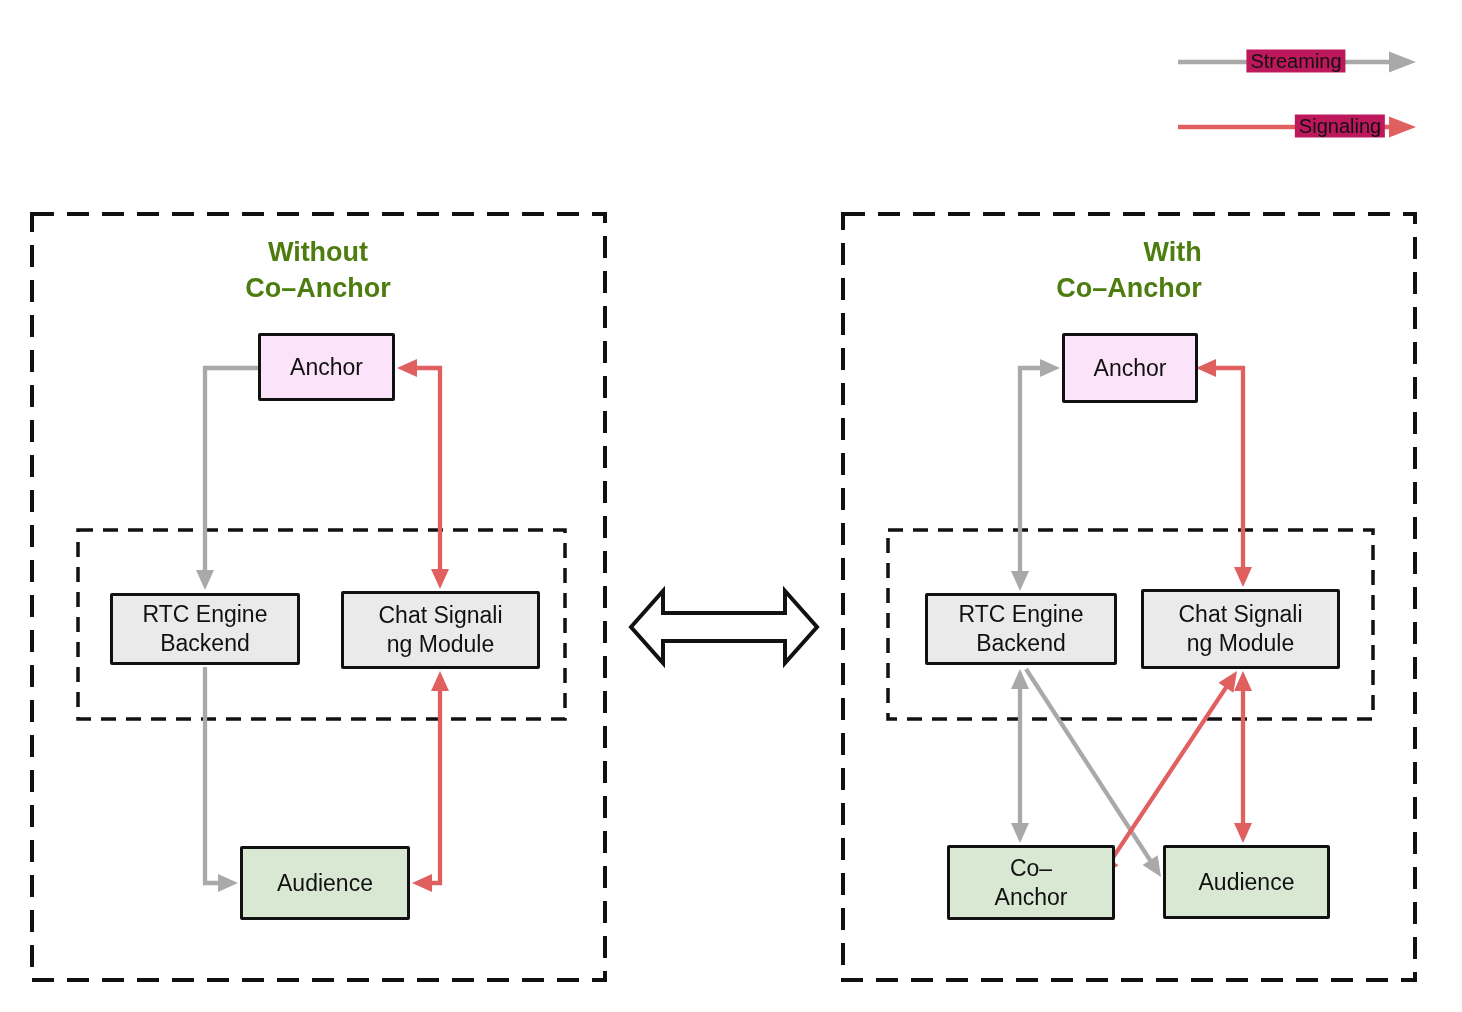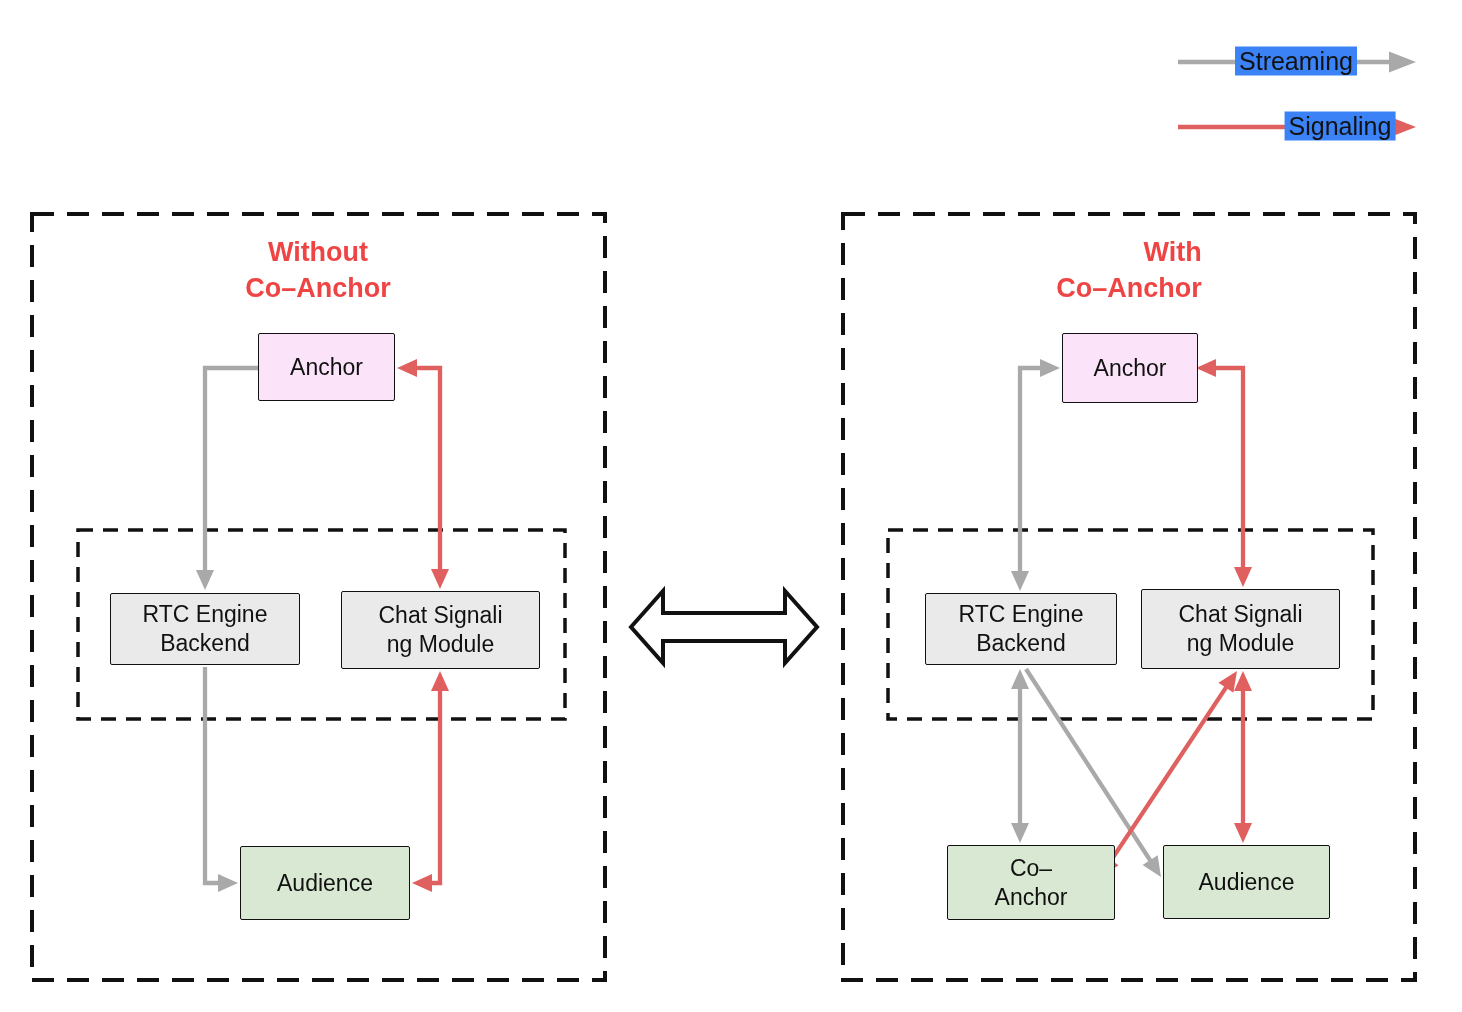--- a/index.html
+++ b/index.html
@@ -1,26 +1,26 @@
 <!DOCTYPE html>
 <html><head>
 <meta charset="utf-8">
 <style>
   html,body{margin:0;padding:0;background:#ffffff;}
   body{font-family:"Liberation Sans","DejaVu Sans",sans-serif;}
   .stage{position:relative;width:1462px;height:1012px;background:#ffffff;overflow:hidden;}
   #edge-layer{position:absolute;left:0;top:0;width:1462px;height:1012px;}
   #node-layer{position:absolute;left:0;top:0;width:1462px;height:1012px;pointer-events:none;}
   .node{position:absolute;display:flex;align-items:center;justify-content:center;
-        border:1px solid #6d28d9;border-radius:2px;box-sizing:border-box;
+        border:3px solid #6d28d9;border-radius:2px;box-sizing:border-box;
         font-size:23px;line-height:29px;color:#111;text-align:center;white-space:pre-line;}
   .panel-title{position:absolute;transform:translateX(-50%);font-size:27px;line-height:36px;
-        font-weight:bold;color:#ef4444;text-align:center;white-space:pre-line;}
-  .legend-label{position:absolute;transform:translate(-50%,-50%);font-size:25px;color:#111;
-        background:#3b82f6;padding:0 4px;white-space:nowrap;}
+        font-weight:bold;color:#4d7c0f;text-align:center;white-space:pre-line;}
+  .legend-label{position:absolute;transform:translate(-50%,-50%);font-size:20px;color:#111;
+        background:#be185d;padding:0 4px;white-space:nowrap;}
 </style>
 </head>
 <body>
 
 <div class="stage">
   <svg id="edge-layer" viewBox="0 0 1462 1012" xmlns="http://www.w3.org/2000/svg">
       <rect x="32" y="214" width="573" height="766" fill="none" stroke="#111111" stroke-width="4" stroke-dasharray="22 13"></rect>
       <rect x="78" y="530" width="487" height="189" fill="none" stroke="#111111" stroke-width="3.5" stroke-dasharray="15 10"></rect>
       <rect x="843" y="214" width="572" height="766" fill="none" stroke="#111111" stroke-width="4" stroke-dasharray="22 13"></rect>
       <rect x="888" y="530" width="485" height="189" fill="none" stroke="#111111" stroke-width="3.5" stroke-dasharray="15 10"></rect>

